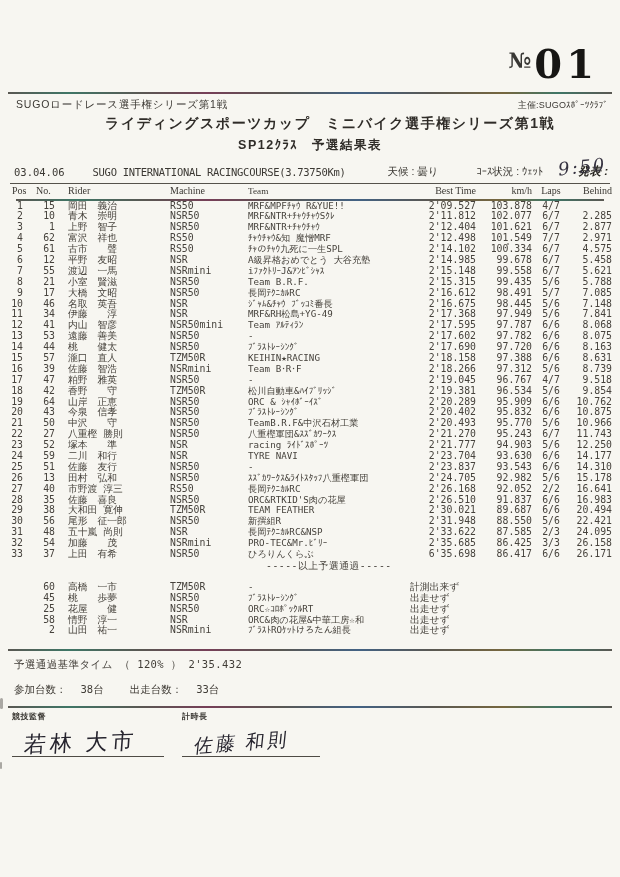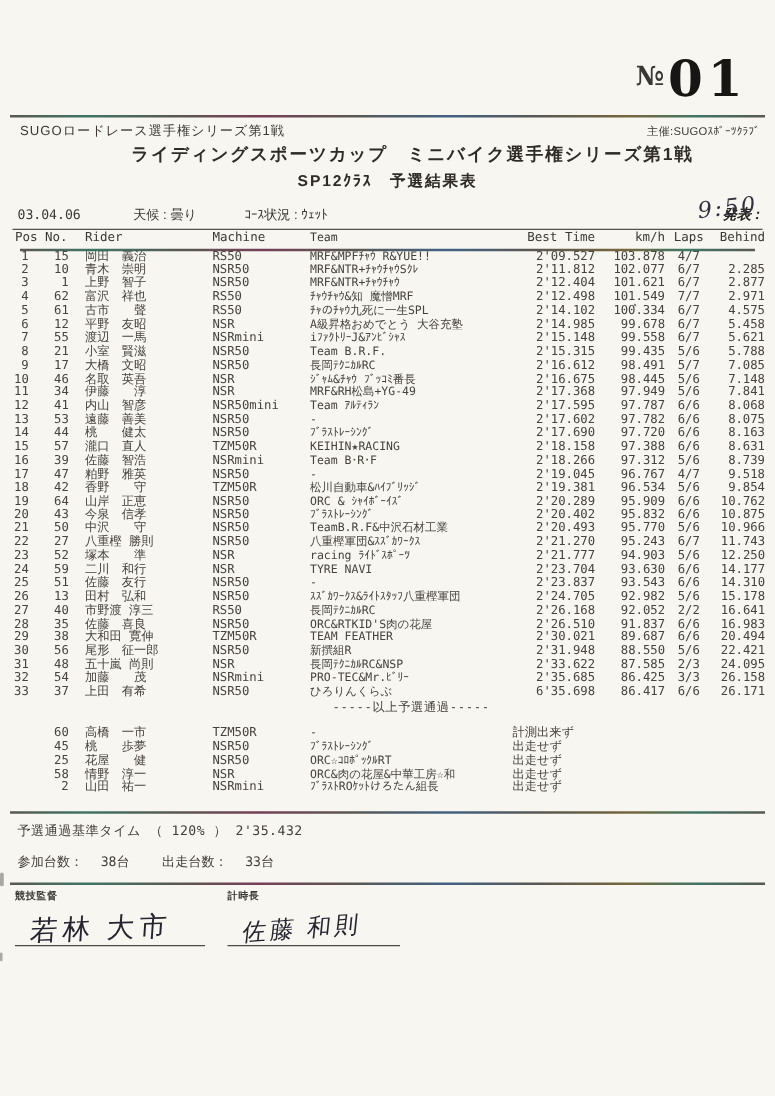--- a/index.html
+++ b/index.html
@@ -55,21 +55,21 @@
   
   .tbl{margin:0 8px 0;}
   .row{
     display:grid;
     grid-template-columns:24px 30px 106px 80px 160px 68px 56px 38px 42px;
     height:10.9px;align-items:center;
     font-size:9.8px;line-height:10.9px;
     font-family:"DejaVu Sans Mono","Liberation Sans",monospace,sans-serif;
     color:#46423c;white-space:nowrap;
   }
-  .hdr-row{height:15px;font-size:10px;color:#3b3833;}
+  .hdr-row{height:15px;font-size:10px;color:#3b3833;font-family:Liberation Serif, serif;}
   .c{overflow:visible;}
   .c-pos{text-align:right;padding-right:9px;}
   .c-no{text-align:right;padding-right:7px;}
   .c-rider{padding-left:6px;white-space:pre;}
   .c-mach{padding-left:2px;}
   .c-team{font-size:9.2px;}
   .c-best{text-align:right;}
   .c-kmh{text-align:right;}
   .c-laps{text-align:center;}
   .c-beh{text-align:right;}
@@ -122,20 +122,21 @@
 
   <div class="series-row">
     <span class="series-left">SUGOロードレース選手権シリーズ第1戦</span>
     <span class="organizer">主催:SUGOｽﾎﾟｰﾂｸﾗﾌﾞ</span>
   </div>
   <div class="title">ライディングスポーツカップ　ミニバイク選手権シリーズ第1戦</div>
   <div class="subtitle">SP12ｸﾗｽ　予選結果表</div>
 
   <div class="event-row">
     <span class="ev-date">03.04.06</span>
+    <span class="ev-course">SUGO INTERNATIONAL RACINGCOURSE(3.73750Km)</span>
     <span class="ev-weather">天候 : 曇り</span>
     <span class="ev-cond">ｺｰｽ状況 :  ｳｪｯﾄ</span>
     <span class="ev-announce">発表 :</span>
     <span class="ev-time">9:50</span>
   </div>
 
   <div class="tbl">
     <div class="row hdr-row">
       <span class="c c-pos">Pos</span>
       <span class="c c-no">No.</span>

